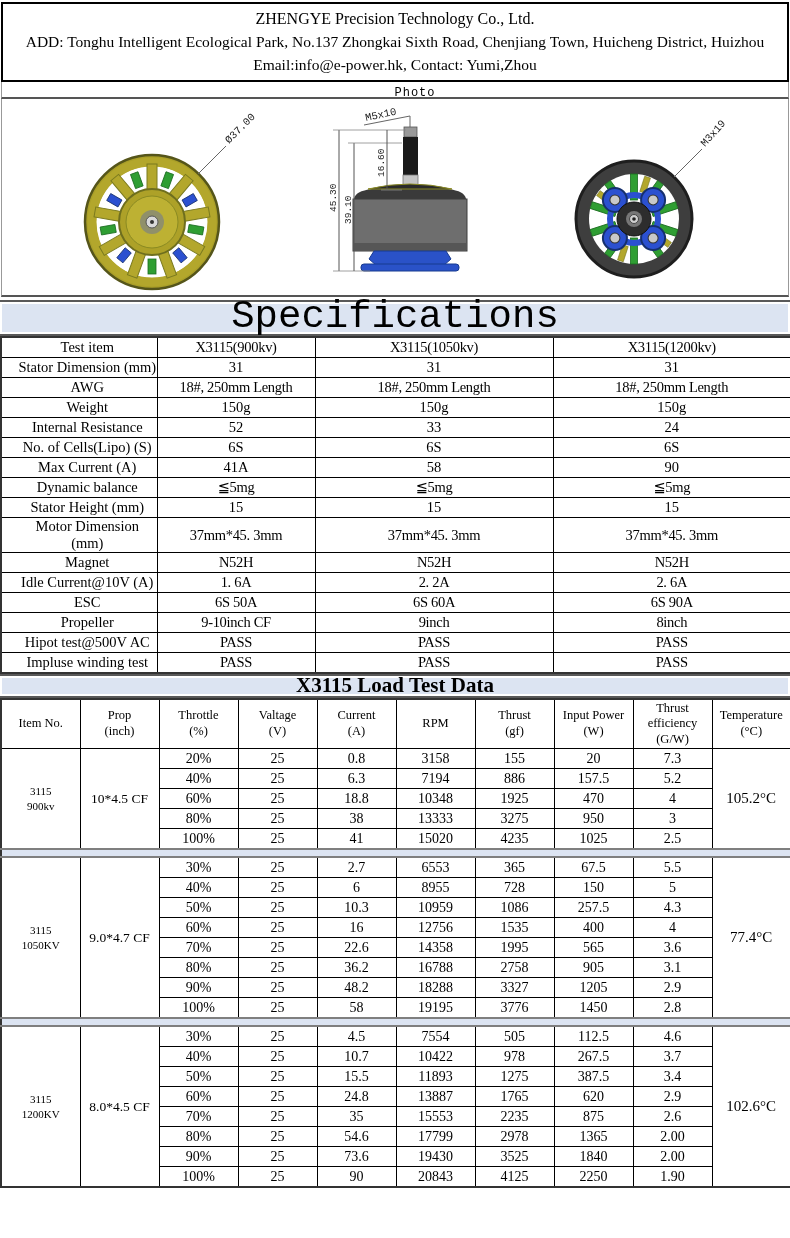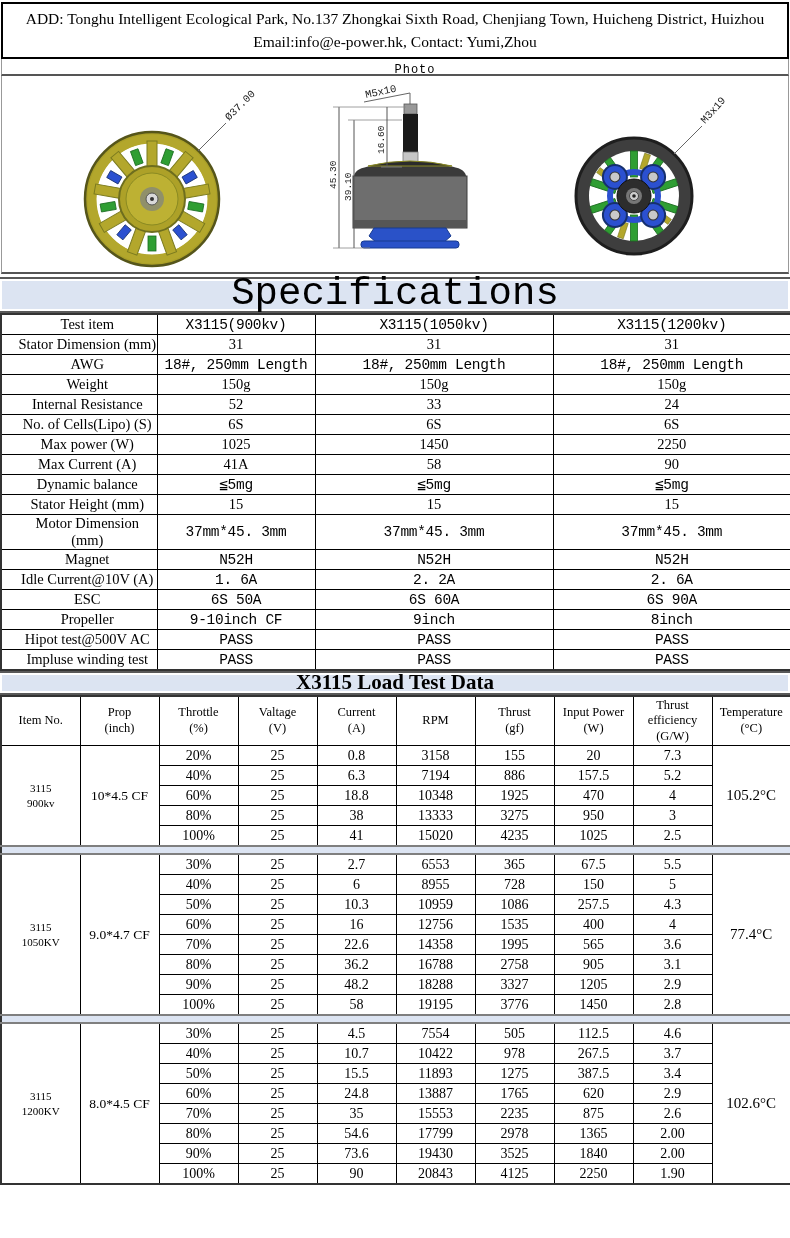--- a/index.html
+++ b/index.html
@@ -29,40 +29,41 @@
   .banner.load .t{font-size:21px;line-height:19px;font-weight:bold;}
 
   
   table{border-collapse:collapse;table-layout:fixed;width:790px;}
   td{border:1px solid #000;text-align:center;vertical-align:middle;padding:0;overflow:hidden;}
 
   table.spec-table{border:2px solid #333;}
   table.spec-table td{height:19px;font-size:14.5px;}
   td.spec-label{font-size:14.5px;padding-left:16px;}
   td.spec-value{}
-  td.mono{font-family:Liberation Mono, monospace;font-size:12.5px;letter-spacing:-0.3px;}
+  td.mono{font-family:Liberation Serif, serif;font-size:12.5px;letter-spacing:-0.3px;}
 
   table.load-table{border:2px solid #333;}
   .lt-head{height:48px;font-size:12.5px;line-height:1.25;white-space:pre-line;}
   .lt-val{height:19px;font-size:14px;}
   .lt-item{font-size:11px;white-space:pre-line;line-height:1.35;}
   .lt-prop{font-size:13.5px;}
   .lt-temp{font-size:15px;}
   tr.sep td{height:6px;background:#dce4f2;border-top:2px solid #7f7f7f;border-bottom:2px solid #7f7f7f;}
 
   
   .dim{font-family:"Liberation Mono",monospace;font-size:9.5px;fill:#222;}
   .dim-big{font-family:"Liberation Mono",monospace;font-size:10.5px;fill:#222;}
 </style>
 </head>
 <body>
 
 <div class="page">
 
   <div class="header-box">
+    <div class="company">ZHENGYE Precision Technology Co., Ltd.</div>
     <div class="address">ADD: Tonghu Intelligent Ecological Park, No.137 Zhongkai Sixth Road, Chenjiang Town, Huicheng District, Huizhou</div>
     <div class="contact">Email:info@e-power.hk, Contact: Yumi,Zhou</div>
   </div>
 
   <div class="photo-label-row">
     <span>Photo</span>
   </div>
 
   <div class="photo-area">
     <svg width="788" height="196" viewBox="0 0 788 196">
@@ -227,26 +228,20 @@
           <td class="spec-value">33</td>
           <td class="spec-value">24</td>
         </tr>
         <tr>
           <td class="spec-label">No. of Cells(Lipo) (S)</td>
           <td class="spec-value">6S</td>
           <td class="spec-value">6S</td>
           <td class="spec-value">6S</td>
         </tr>
         <tr>
-          <td class="spec-label">Max power (W)</td>
-          <td class="spec-value">1025</td>
-          <td class="spec-value">1450</td>
-          <td class="spec-value">2250</td>
-        </tr>
-        <tr>
           <td class="spec-label">Max Current (A)</td>
           <td class="spec-value">41A</td>
           <td class="spec-value">58</td>
           <td class="spec-value">90</td>
         </tr>
         <tr>
           <td class="spec-label">Dynamic balance</td>
           <td class="spec-value mono">≦5mg</td>
           <td class="spec-value mono">≦5mg</td>
           <td class="spec-value mono">≦5mg</td>

